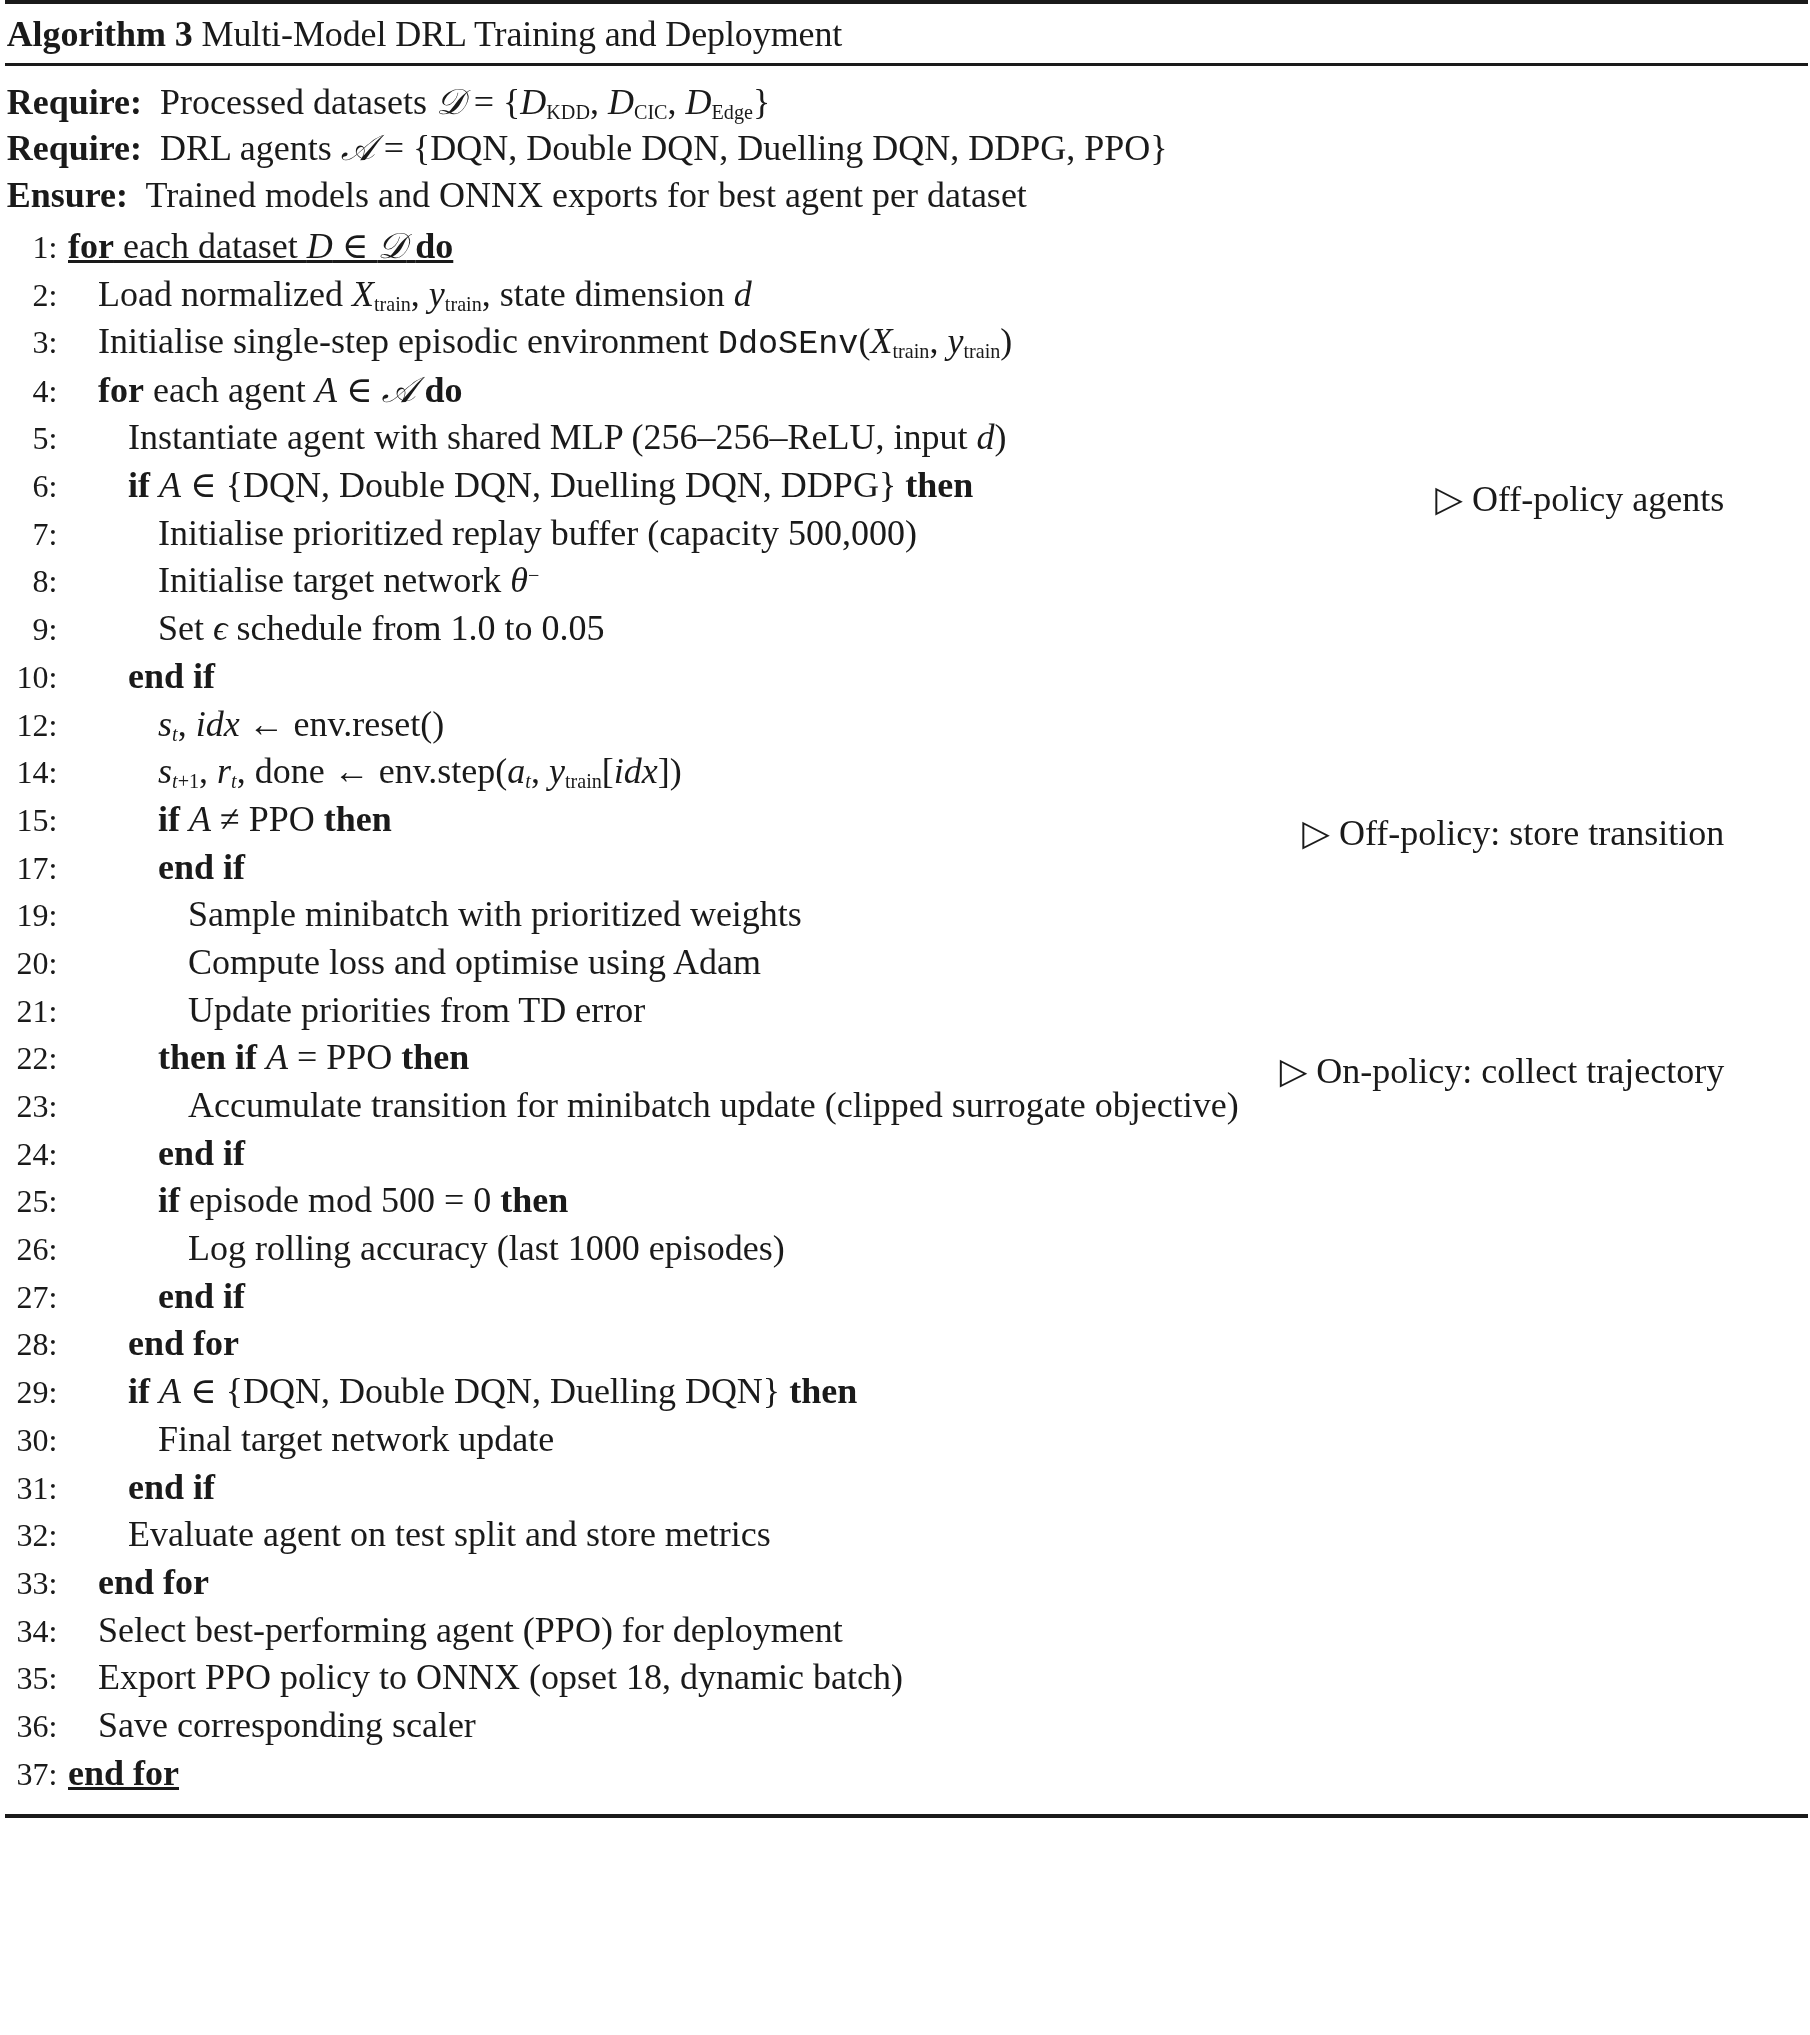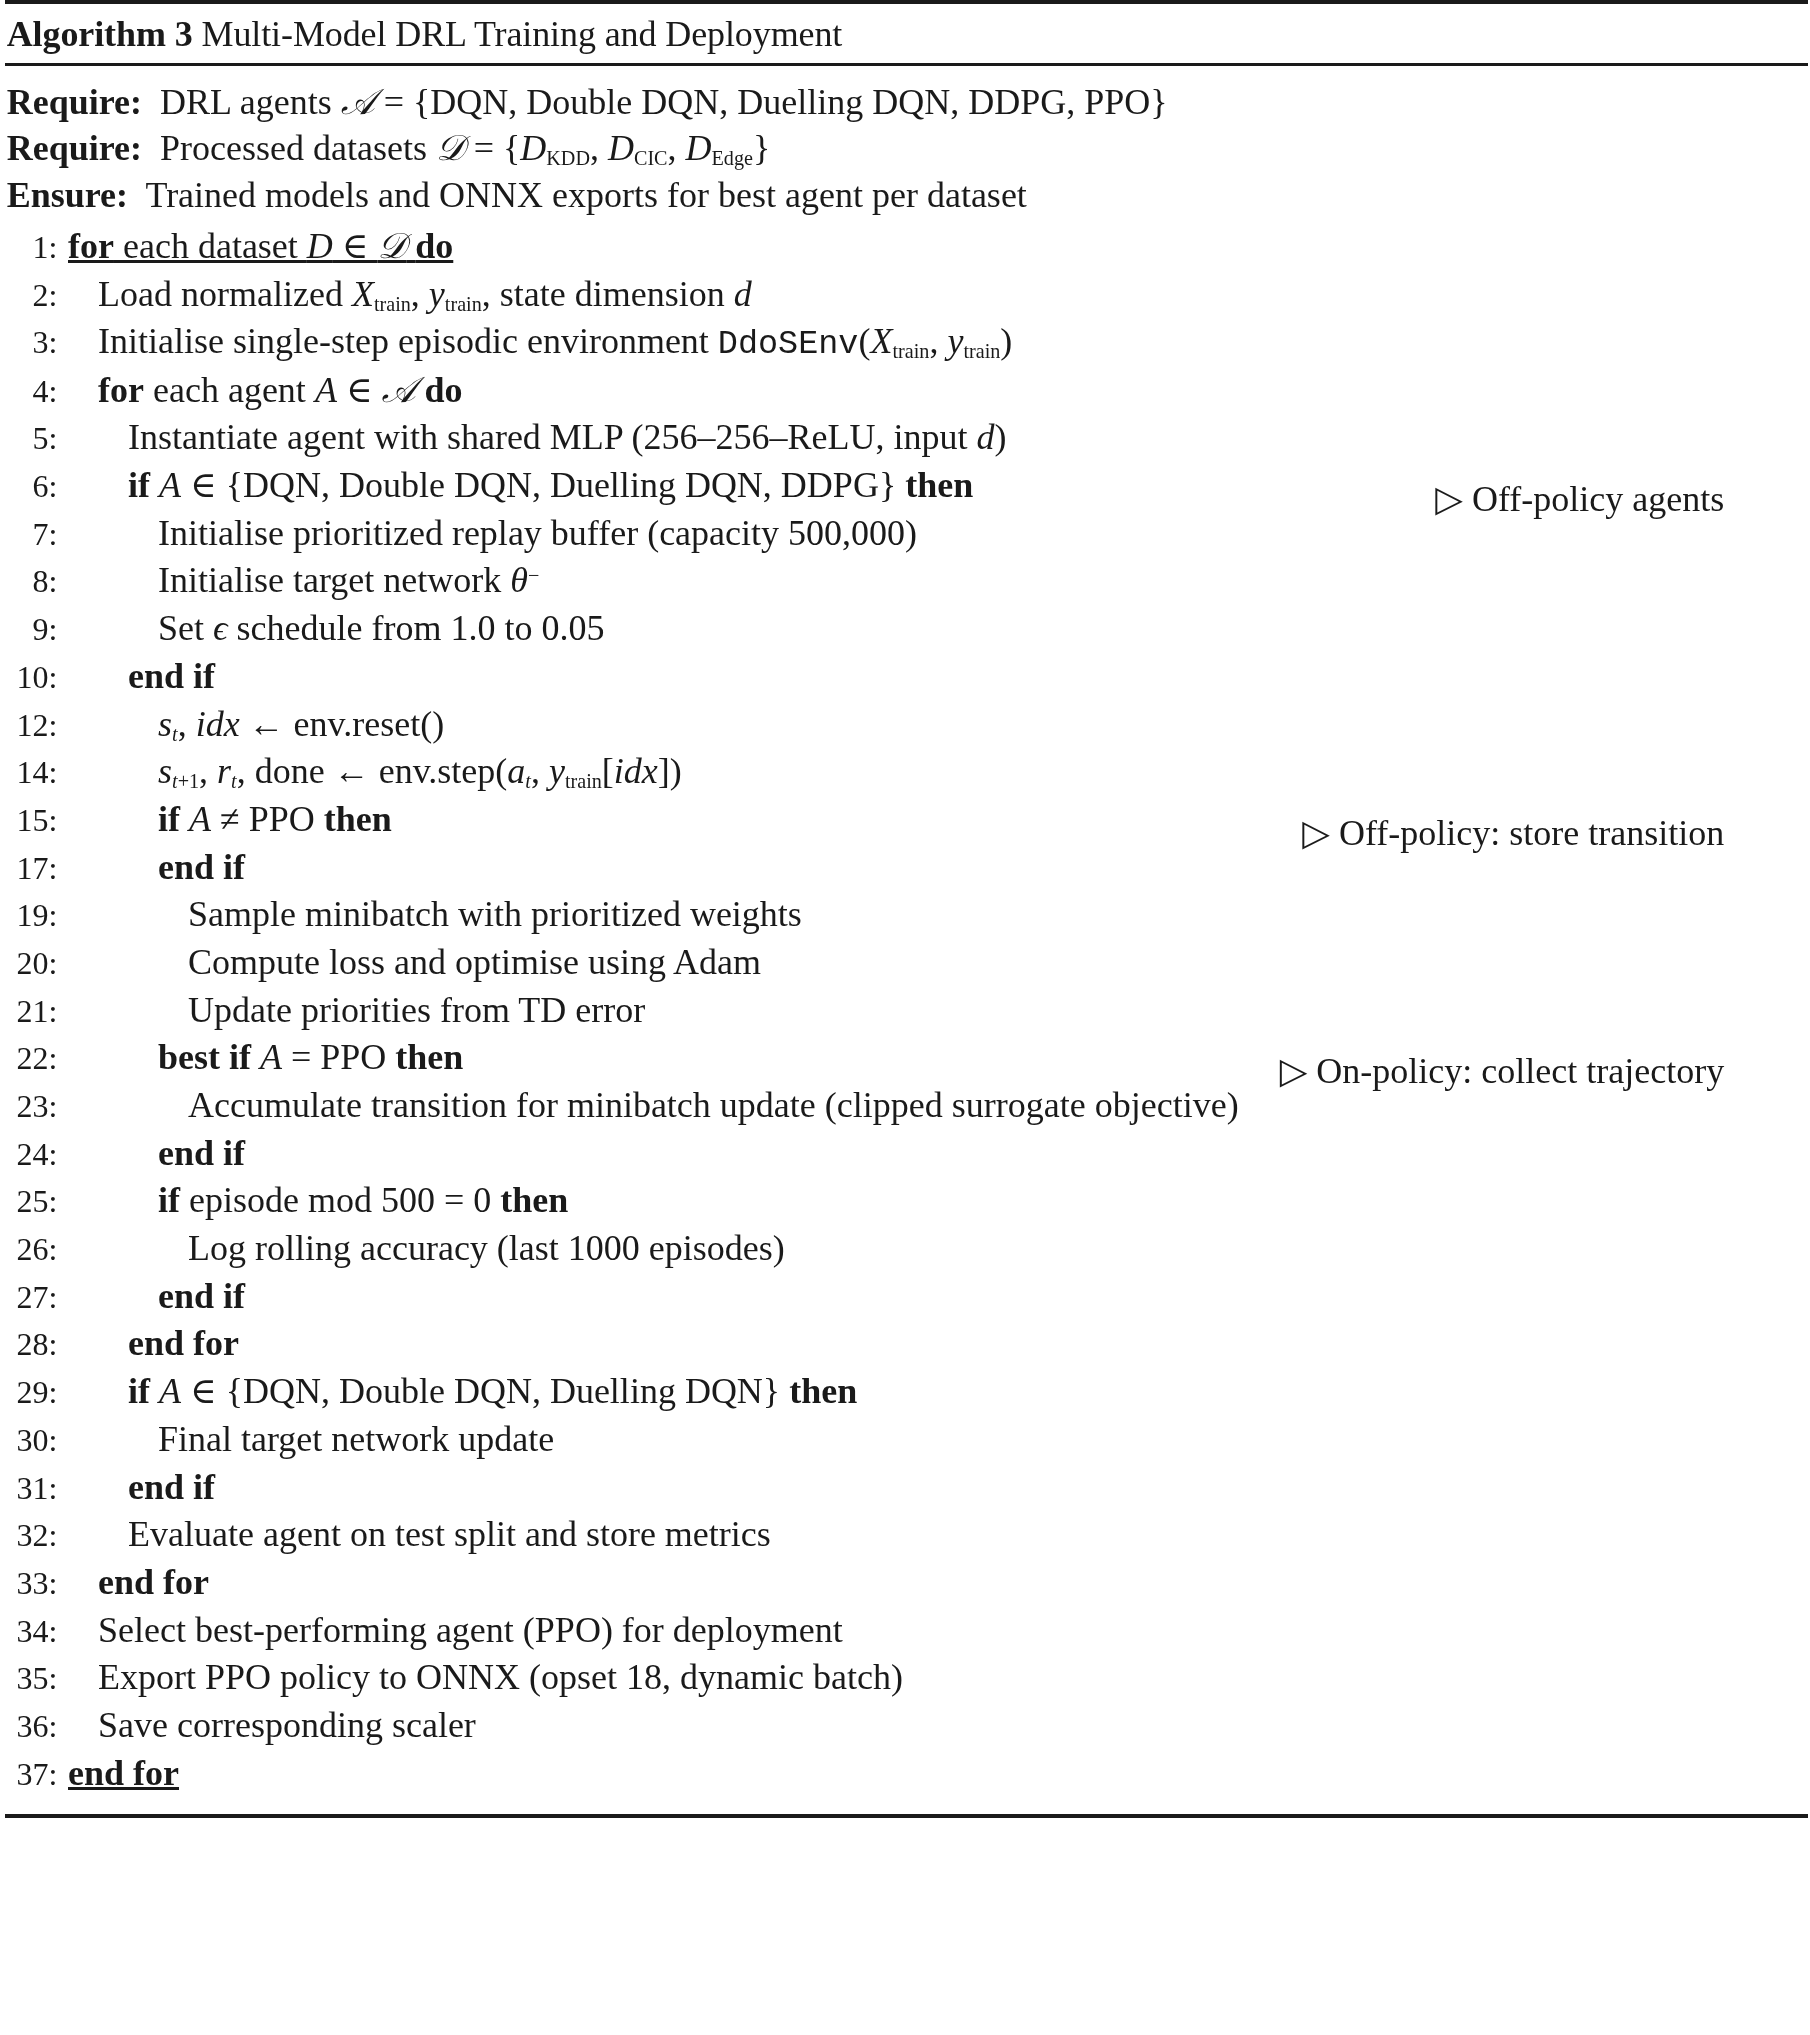--- a/index.html
+++ b/index.html
@@ -101,26 +101,26 @@
     <span class="kw">Algorithm 3</span>
     <span>Multi-Model DRL Training and Deployment</span>
   </div>
 
   <div class="rule-mid"></div>
 
   <div class="req-block">
 
     <div class="req-line">
       <span class="kw">Require:</span>&nbsp;
-      <span>DRL agents <span class="cal">𝒜</span> = {DQN, Double DQN, Duelling DQN, DDPG, PPO}</span>
+      <span>Processed datasets <span class="cal">𝒟</span> = {<span class="mi">D</span><sub>KDD</sub>, <span class="mi">D</span><sub>CIC</sub>, <span class="mi">D</span><sub>Edge</sub>}</span>
     </div>
 
     <div class="req-line">
       <span class="kw">Require:</span>&nbsp;
-      <span>Processed datasets <span class="cal">𝒟</span> = {<span class="mi">D</span><sub>KDD</sub>, <span class="mi">D</span><sub>CIC</sub>, <span class="mi">D</span><sub>Edge</sub>}</span>
+      <span>DRL agents <span class="cal">𝒜</span> = {DQN, Double DQN, Duelling DQN, DDPG, PPO}</span>
     </div>
 
     <div class="req-line">
       <span class="kw">Ensure:</span>&nbsp;
       <span>Trained models and ONNX exports for best agent per dataset</span>
     </div>
 
   </div>
 
   <div class="lines">
@@ -209,21 +209,21 @@
       <span class="body i4">Compute loss and optimise using Adam</span>
     </div>
 
     <div class="line">
       <span class="lineno">21:</span>
       <span class="body i4">Update priorities from TD error</span>
     </div>
 
     <div class="line">
       <span class="lineno">22:</span>
-      <span class="body i3"><span class="kw">best if</span> <span class="mi">A</span> = PPO <span class="kw">then</span><span class="cmt">▷ On-policy: collect trajectory</span></span>
+      <span class="body i3"><span class="kw">then if</span> <span class="mi">A</span> = PPO <span class="kw">then</span><span class="cmt">▷ On-policy: collect trajectory</span></span>
     </div>
 
     <div class="line">
       <span class="lineno">23:</span>
       <span class="body i4">Accumulate transition for minibatch update (clipped surrogate objective)</span>
     </div>
 
     <div class="line">
       <span class="lineno">24:</span>
       <span class="body i3"><span class="kw">end if</span></span>

